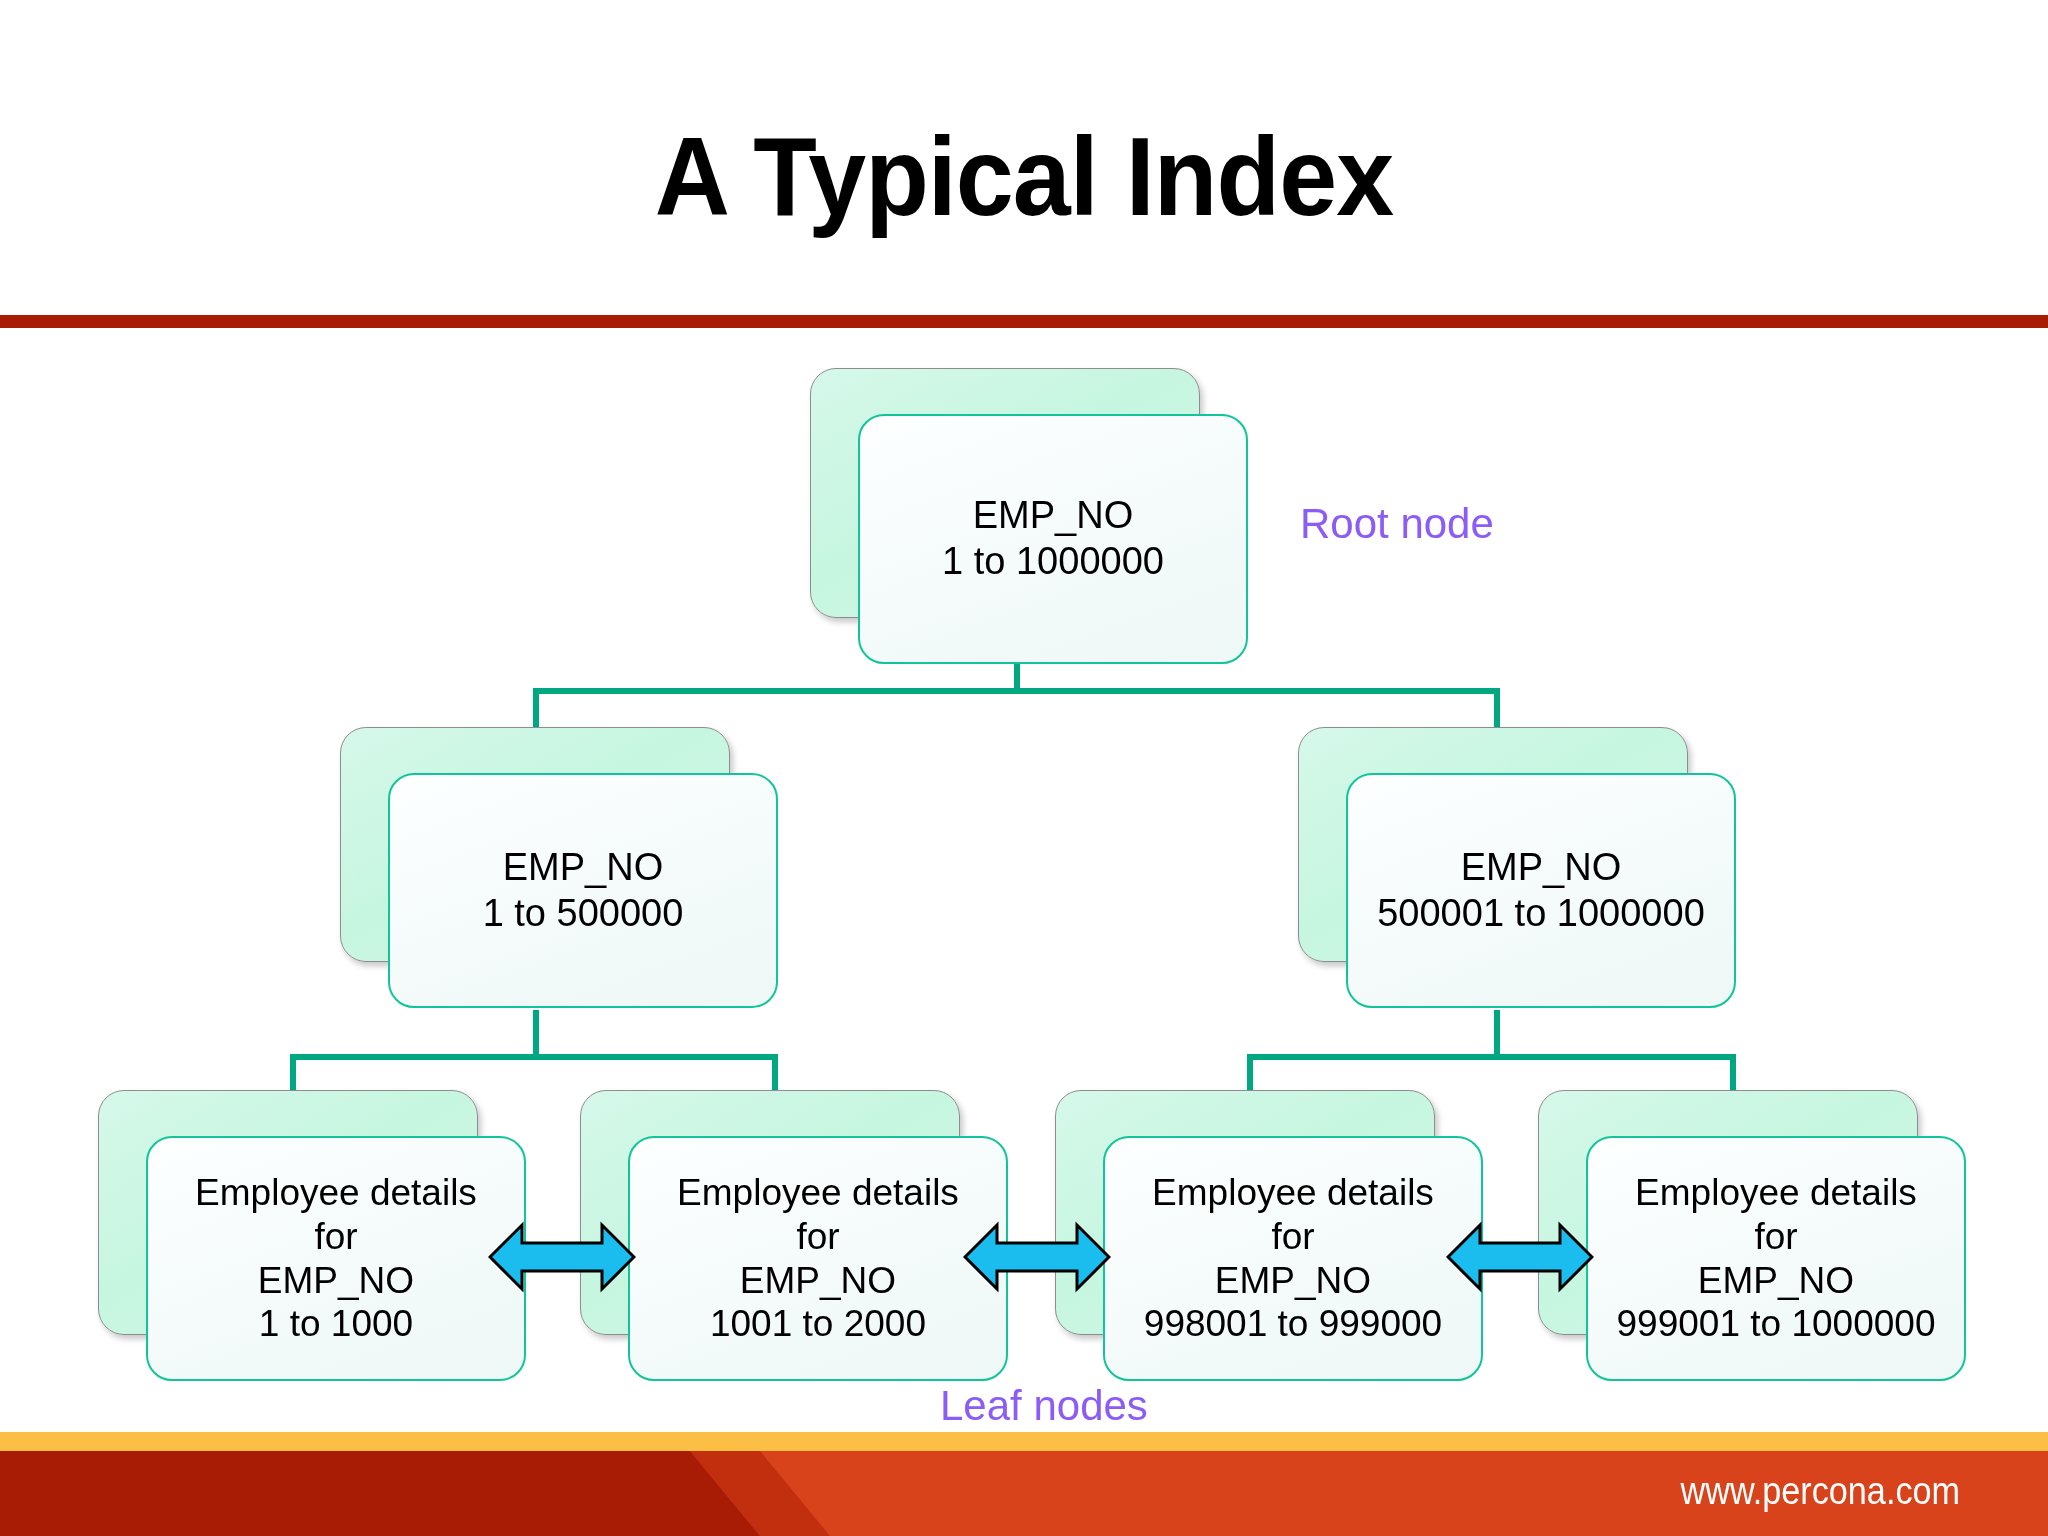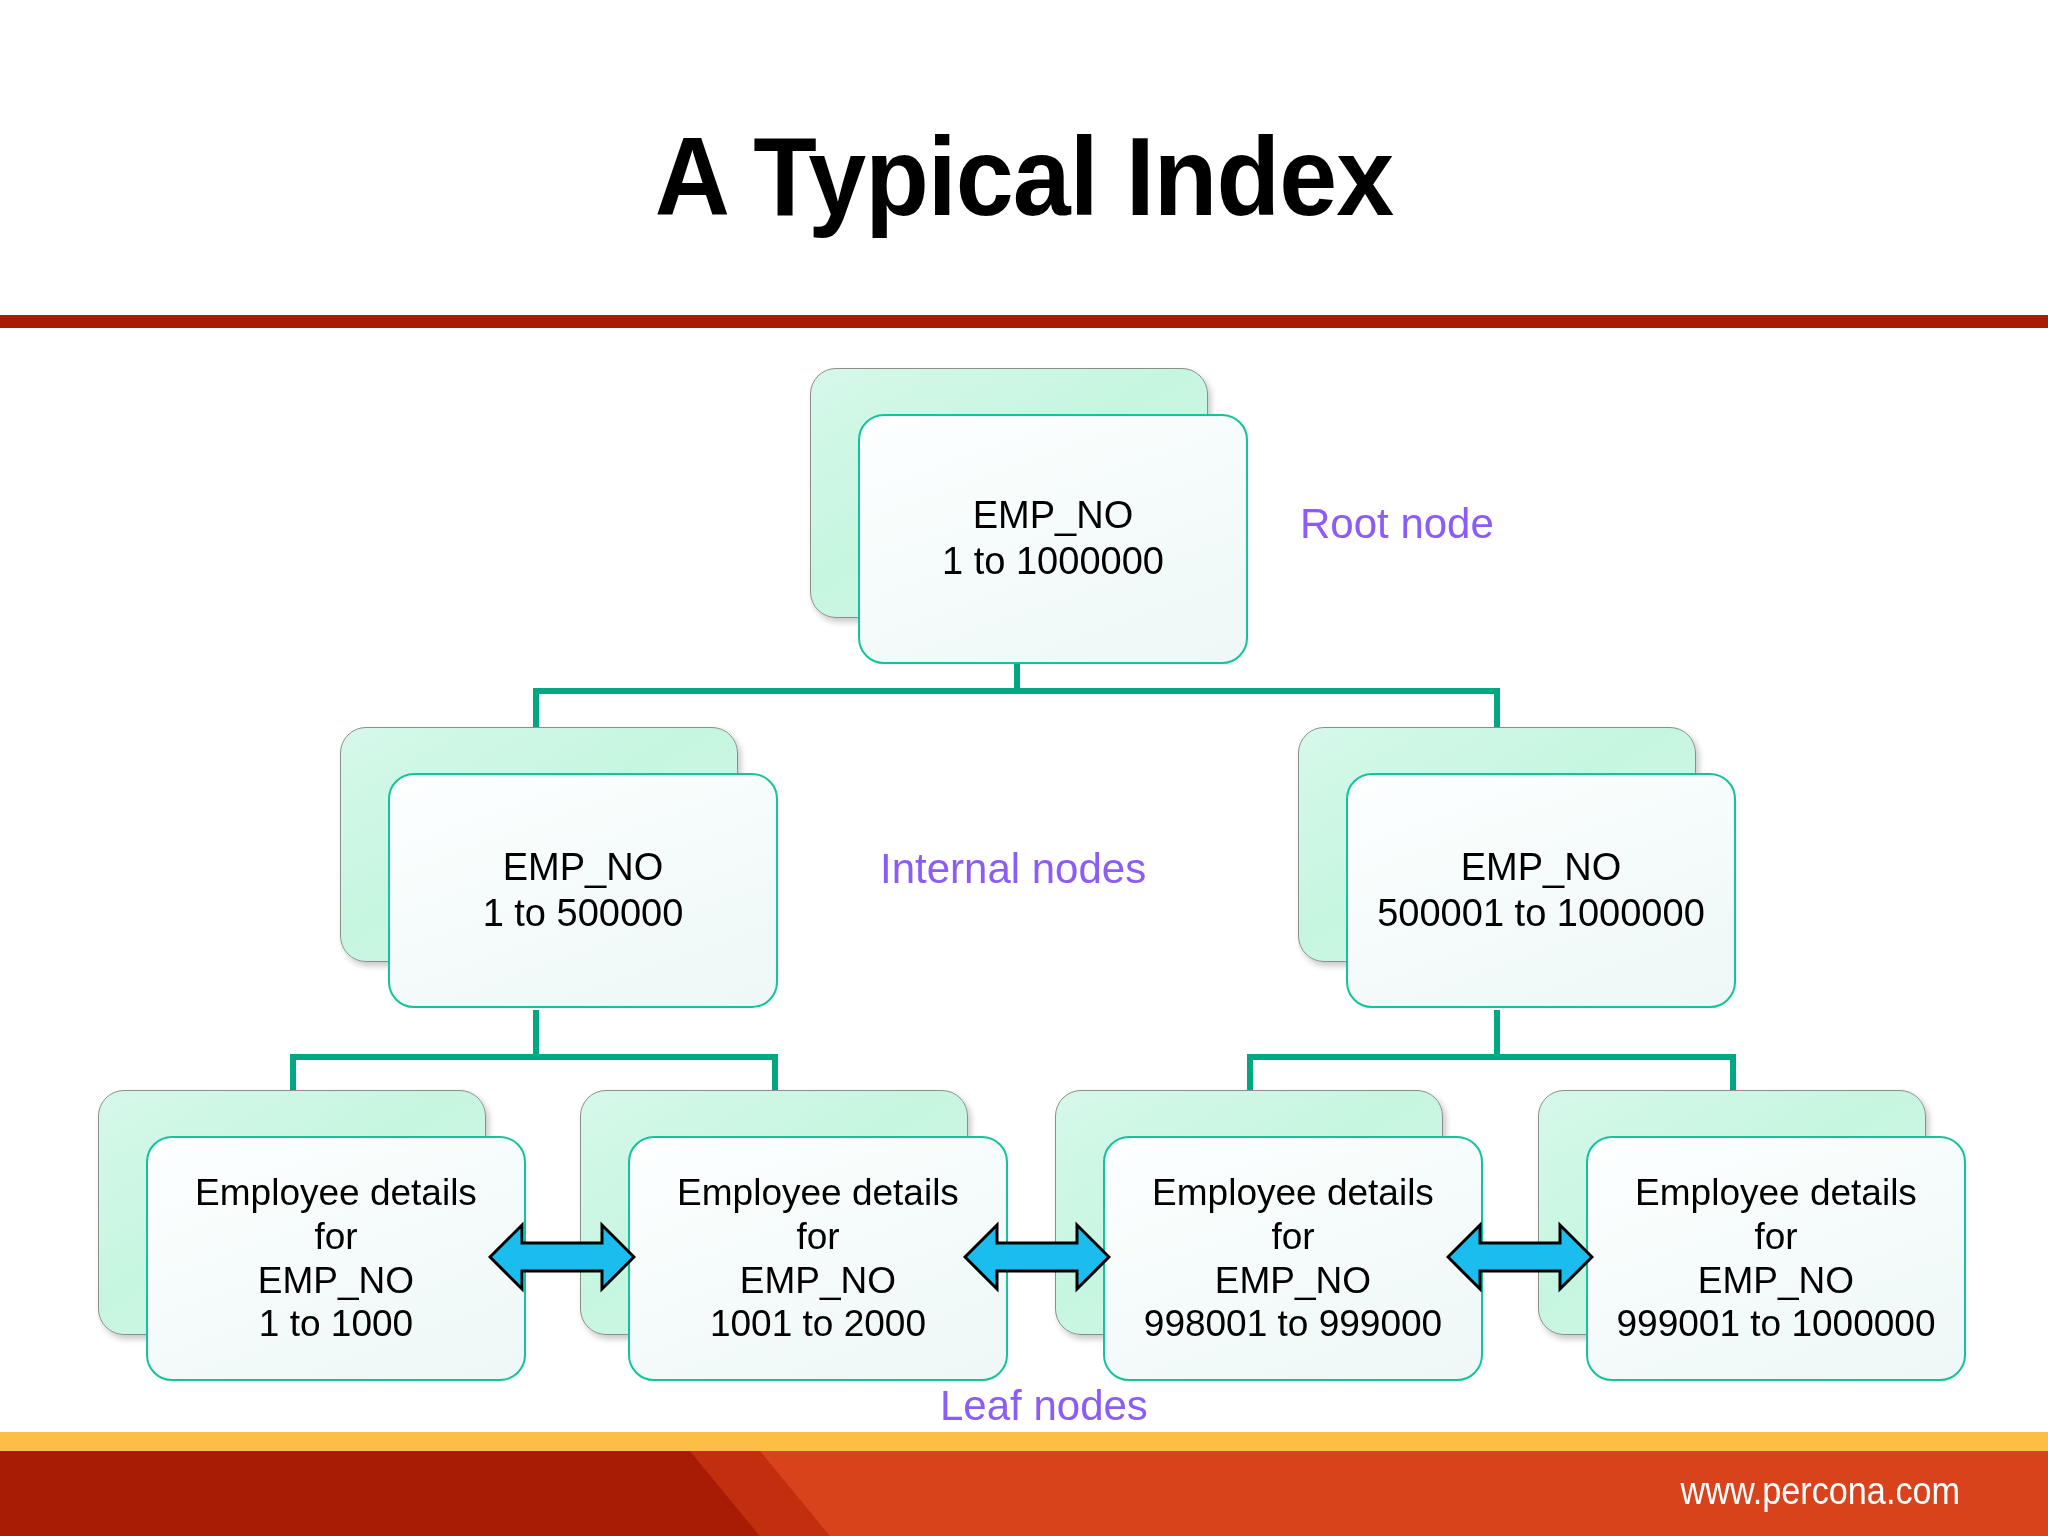--- a/index.html
+++ b/index.html
@@ -51,21 +51,20 @@
     position: absolute;
     left: 0;
     top: 0;
     width: 2048px;
     height: 1536px;
   }
 
   
   .node {
     position: absolute;
-    padding-left: 8px;
   }
   .card-back {
     position: absolute;
     left: 0;
     top: 0;
     width: 100%;
     height: 100%;
     border: 1.5px solid #8d8d8d;
     border-radius: 26px;
     background: linear-gradient(150deg, #d6f8ea 0%, #c6f6e0 45%, #d4f7e9 100%);
@@ -208,21 +207,20 @@
     </div>
 
     <div class="node" style="left:1298px; top:727px; width:390px; height:235px;">
       <div class="card-back"></div>
       <div class="card-front" style="left:48px; top:46px; width:390px; height:235px;">
         <div class="node-text">EMP_NO
 500001 to 1000000</div>
       </div>
     </div>
 
-    <div class="side-label" style="left:880px; top:845px;">Internal nodes</div>
 
     <div class="node leaf" style="left:98px; top:1090px; width:380px; height:245px;">
       <div class="card-back"></div>
       <div class="card-front" style="left:48px; top:46px; width:380px; height:245px;">
         <div class="node-text">Employee details
 for
 EMP_NO
 1 to 1000</div>
       </div>
     </div>

